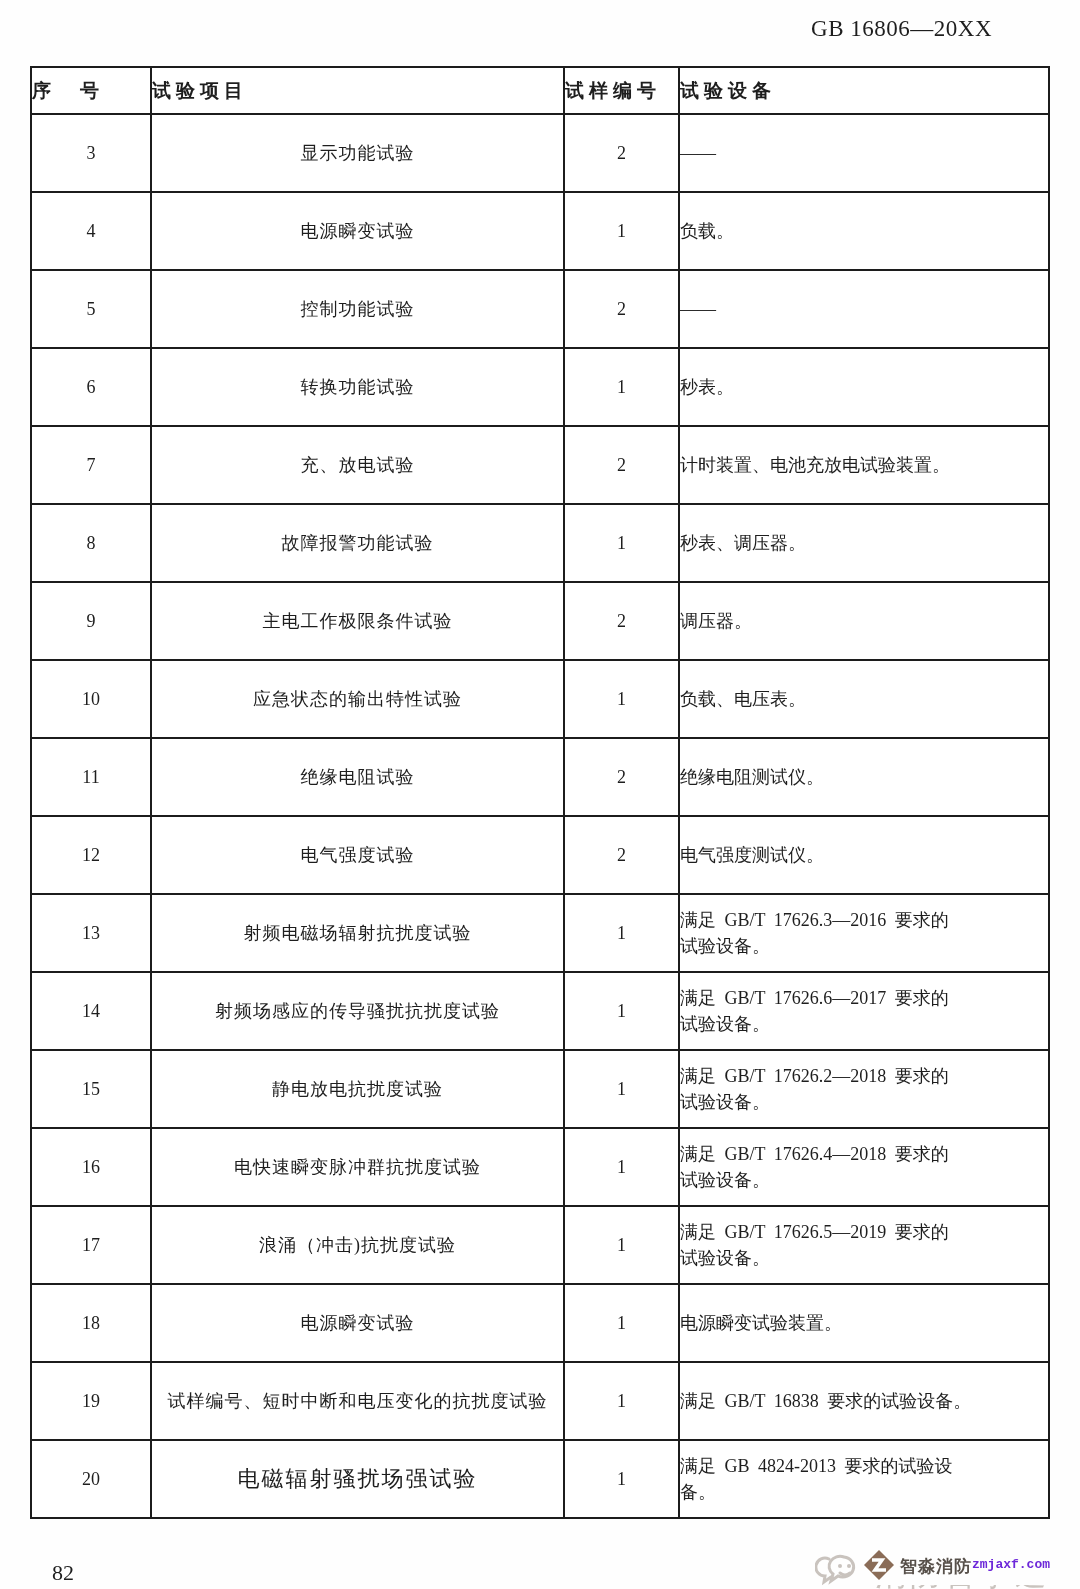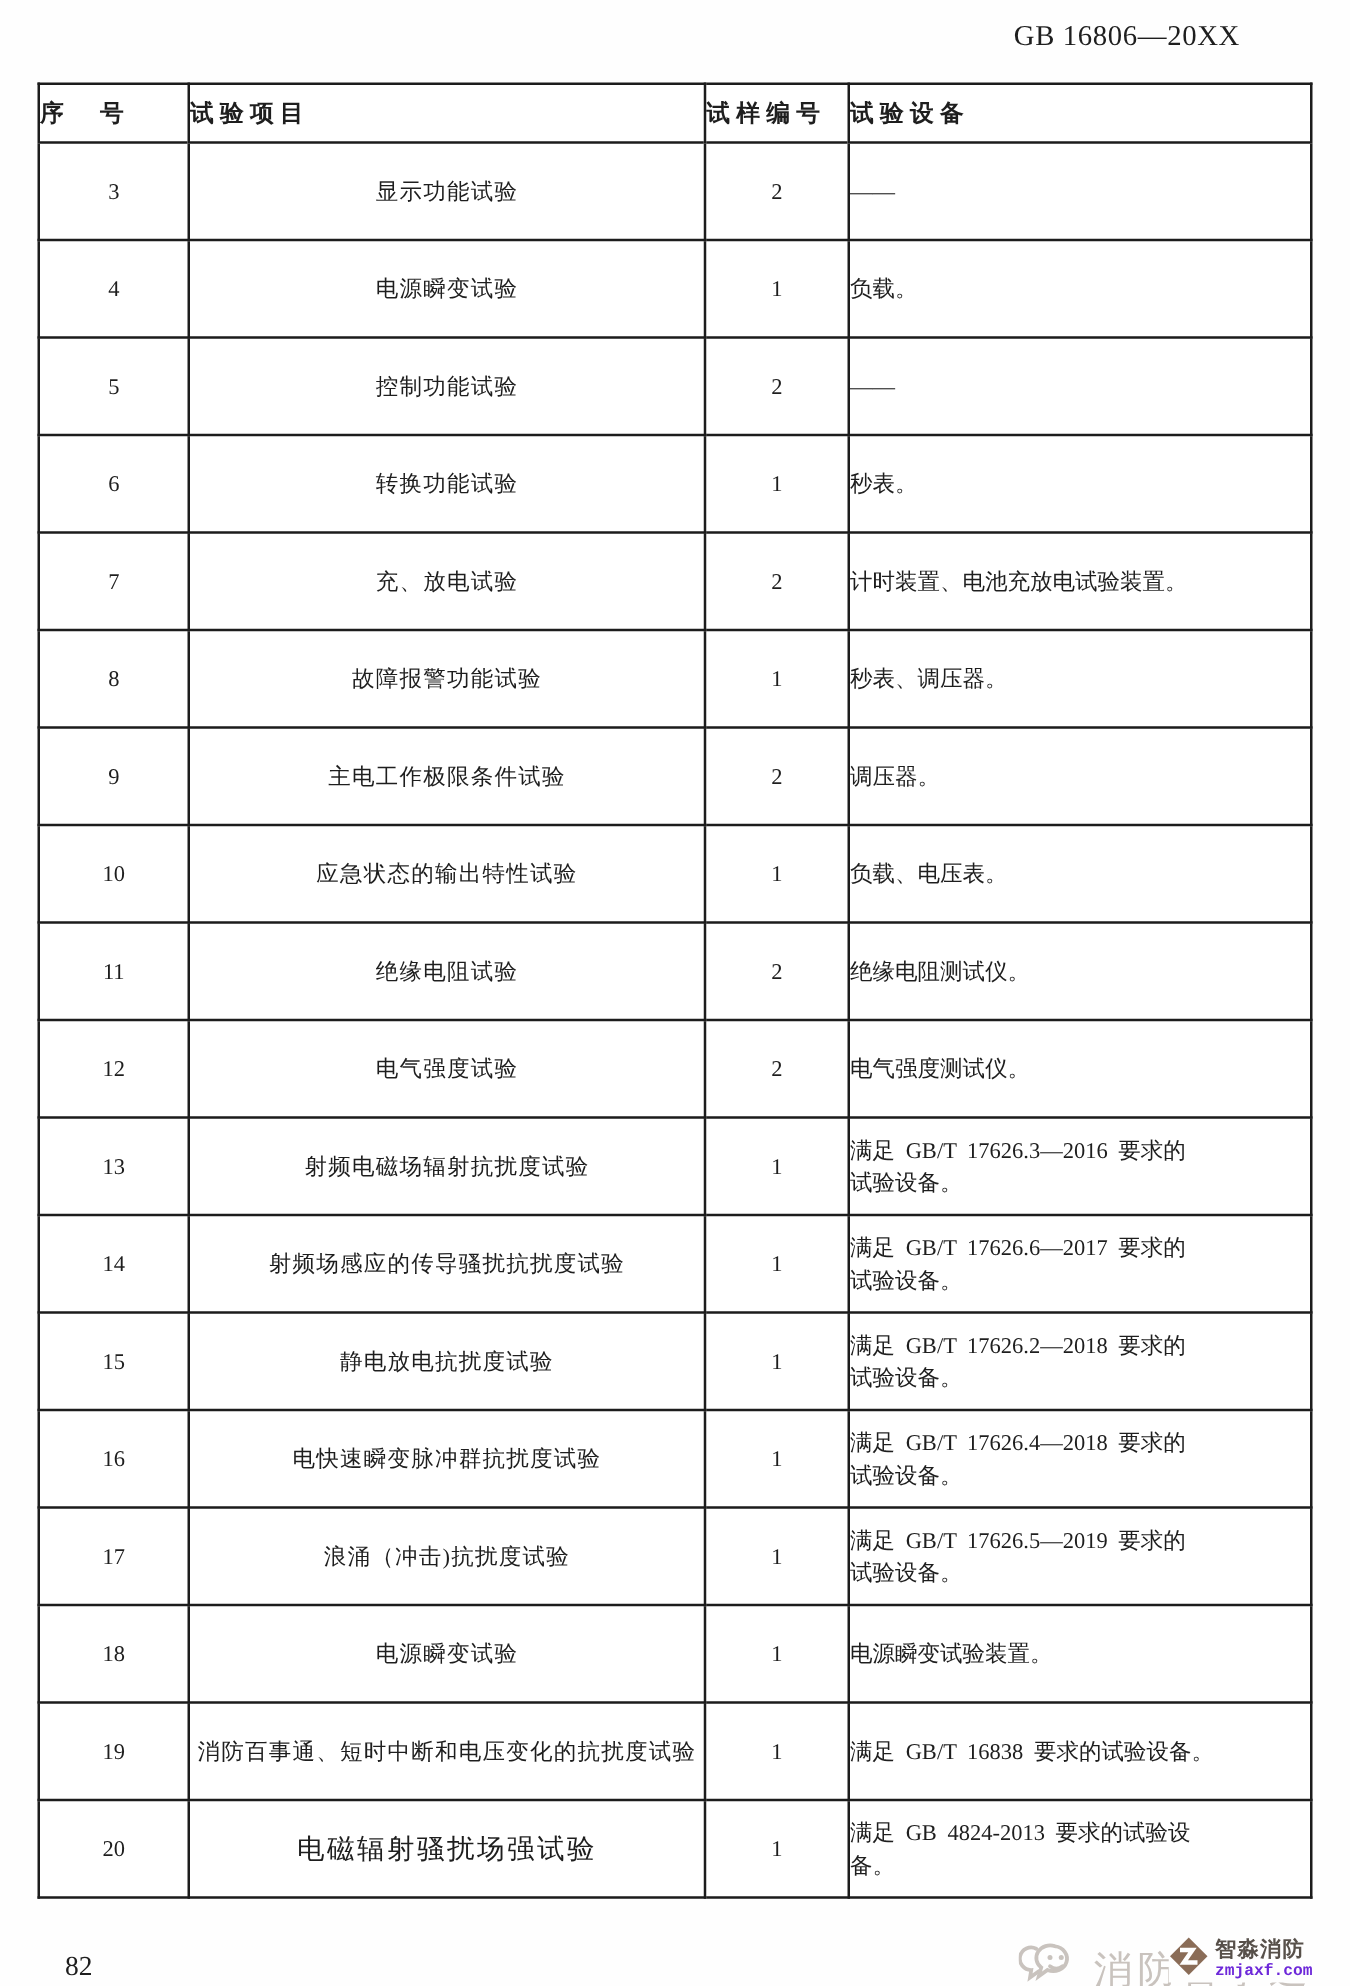--- a/index.html
+++ b/index.html
@@ -37,21 +37,21 @@
     display:flex;align-items:center;gap:10px;color:#c9c3be;margin-top:39px;
   }
   .watermark-text{
     font-family:"Liberation Sans","DejaVu Sans",sans-serif;
     font-size:31px;letter-spacing:4px;font-weight:500;
   }
   .brand{
     position:absolute;top:1549px;right:30px;
     display:flex;align-items:center;gap:5px;background:#fefefe;
   }
-  .brand-col{display:flex;flex-direction:column;line-height:1.1;align-items:flex-start;}
+  .brand-col{display:flex;line-height:1.1;align-items:flex-start;}
   .brand-name{
     font-family:"Liberation Sans","DejaVu Sans",sans-serif;
     font-weight:700;font-size:17px;color:#57504a;letter-spacing:1px;
   }
   .brand-site{
     font-family:"Liberation Mono","DejaVu Sans Mono",monospace;
     font-weight:700;font-size:13px;color:#6d28d9;
   }
 </style>
 </head>
@@ -171,21 +171,21 @@
 试验设备。</td>
     </tr>
     <tr>
       <td class="c-no">18</td>
       <td class="c-item">电源瞬变试验</td>
       <td class="c-sample">1</td>
       <td class="c-equip">电源瞬变试验装置。</td>
     </tr>
     <tr>
       <td class="c-no">19</td>
-      <td class="c-item">消防百事通、短时中断和电压变化的抗扰度试验</td>
+      <td class="c-item">试样编号、短时中断和电压变化的抗扰度试验</td>
       <td class="c-sample">1</td>
       <td class="c-equip">满足 GB/T 16838 要求的试验设备。</td>
     </tr>
     <tr class="emph">
       <td class="c-no">20</td>
       <td class="c-item">电磁辐射骚扰场强试验</td>
       <td class="c-sample">1</td>
       <td class="c-equip">满足 GB 4824-2013 要求的试验设
 备。</td>
     </tr>

